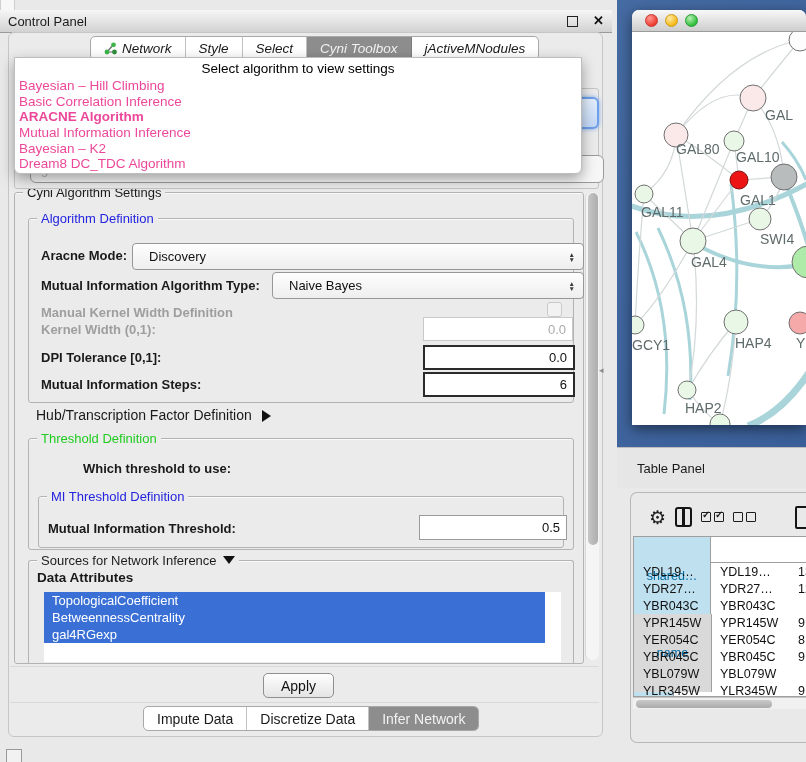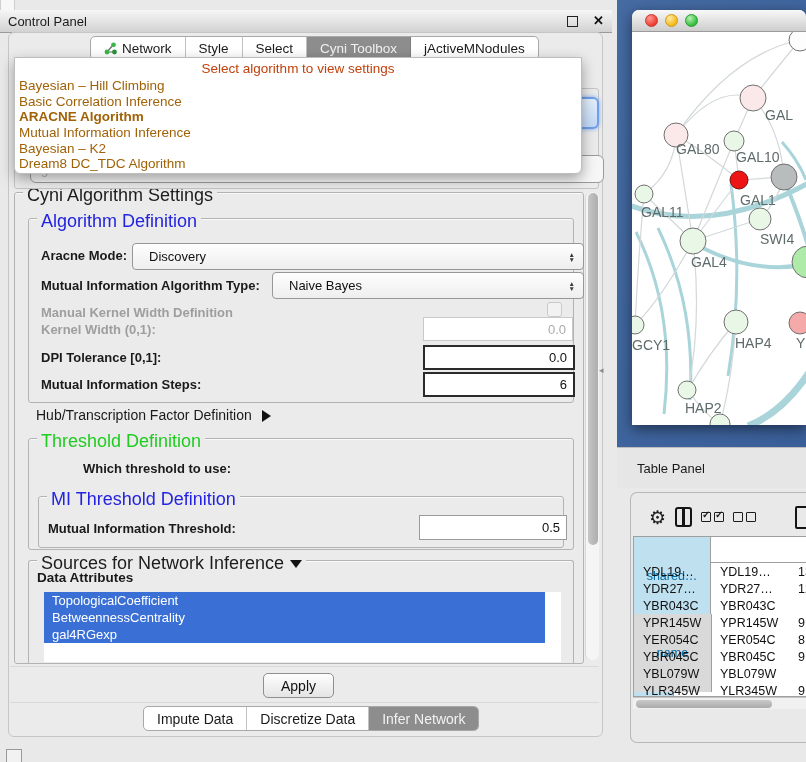--- a/index.html
+++ b/index.html
@@ -16,45 +16,45 @@
   .tb-close{position:absolute;right:8px;top:3px;font-size:13px;font-weight:bold;color:#111;}
   .cp-body{left:8px;top:32px;width:593px;height:703px;background:#ebebeb;
      border:1px solid #c6c6c6;border-radius:6px;}
   
   .seg{display:flex;align-items:stretch;background:#fff;border:1px solid #a8a8a8;
        border-radius:5px;overflow:hidden;font-size:13.5px;color:#1a1a1a;}
   .seg .tab{display:flex;align-items:center;justify-content:center;gap:5px;
        padding:0 13px;border-right:1px solid #c2c2c2;cursor:default;white-space:nowrap;}
   .seg .tab:last-child{border-right:none;}
   .seg .tab.sel{background:#8d8d8d;color:#f2f2f2;border-right-color:#7d7d7d;}
-  .top-tabs{left:90px;top:36px;height:22px;}
+  .top-tabs{left:90px;top:36px;height:22px;font-style:italic;}
   .bottom-tabs{left:143px;top:706px;height:23px;font-size:14px;}
   
   .gbox{border:1px solid #b3b3b3;border-radius:3px;box-shadow:inset 0 1px 0 #fafafa;}
-  .gtitle{position:absolute;top:-8px;left:8px;background:#ebebeb;padding:0 4px;font-size:18px;}
+  .gtitle{position:absolute;top:-8px;left:8px;background:#ebebeb;padding:0 4px;font-size:13px;}
   .t-black{color:#1c1c1c;} .t-blue{color:#2323e0;} .t-green{color:#21cc21;}
   .blabel{font-size:13px;font-weight:bold;color:#1a1a1a;white-space:nowrap;}
   .gray{color:#9e9e9e !important;}
   
   .combo{background:linear-gradient(#fefefe,#eeeeee);border:1px solid #979797;border-radius:4px;
      display:flex;align-items:center;font-size:13px;color:#111;padding-left:16px;}
   .caps{margin-left:auto;display:flex;flex-direction:column;line-height:5px;
      font-size:6.5px;color:#3a3a3a;padding-right:8px;}
   .field{background:#fff;display:flex;align-items:center;justify-content:flex-end;
      font-size:13px;color:#111;padding-right:6px;}
   .f-light{border:1px solid #c9c9c9;color:#ababab;}
   .f-dark{border:2px solid #2b2b2b;}
   .f-mid{border:1px solid #9a9a9a;}
   .checkbox{width:13px;height:13px;border:1px solid #cacaca;border-radius:3px;background:#f2f2f2;}
   
   .dropdown{left:14px;top:57px;width:566px;height:115px;background:#fff;
      border:1px solid #bdbdbd;border-radius:0 0 6px 6px;box-shadow:0 5px 14px rgba(0,0,0,.35);
      z-index:50;font-size:13.5px;}
-  .dd-head{color:#c2410c;text-align:center;padding-top:3px;height:17px;}
-  .dd-item{height:15.7px;line-height:15.7px;padding-left:4px;color:#a16207;white-space:nowrap;}
+  .dd-head{color:#000000;text-align:center;padding-top:3px;height:17px;}
+  .dd-item{height:15.7px;line-height:15.7px;padding-left:4px;color:#ec4899;white-space:nowrap;}
   .dd-item.bold{font-weight:bold;}
   
   .hidden-gbox{left:14px;top:88px;width:583px;height:99px;border:1px solid #c4c4c4;border-radius:3px;z-index:1;}
   .hidden-combo{left:30px;top:155px;width:562px;height:26px;border:1px solid #9b9b9b;border-radius:6px;
      background:#f6f6f6;display:flex;align-items:center;padding-left:10px;
      font-size:13px;color:#b4b4b4;z-index:2;}
   .blue-combo{left:578px;top:97px;width:19px;height:28px;border:2px solid #6f9fe8;border-left:none;
      border-radius:0 6px 6px 0;background:linear-gradient(#e3eefb,#c3d8f6);
      box-shadow:0 0 4px #7aa7ec;z-index:2;}
   

